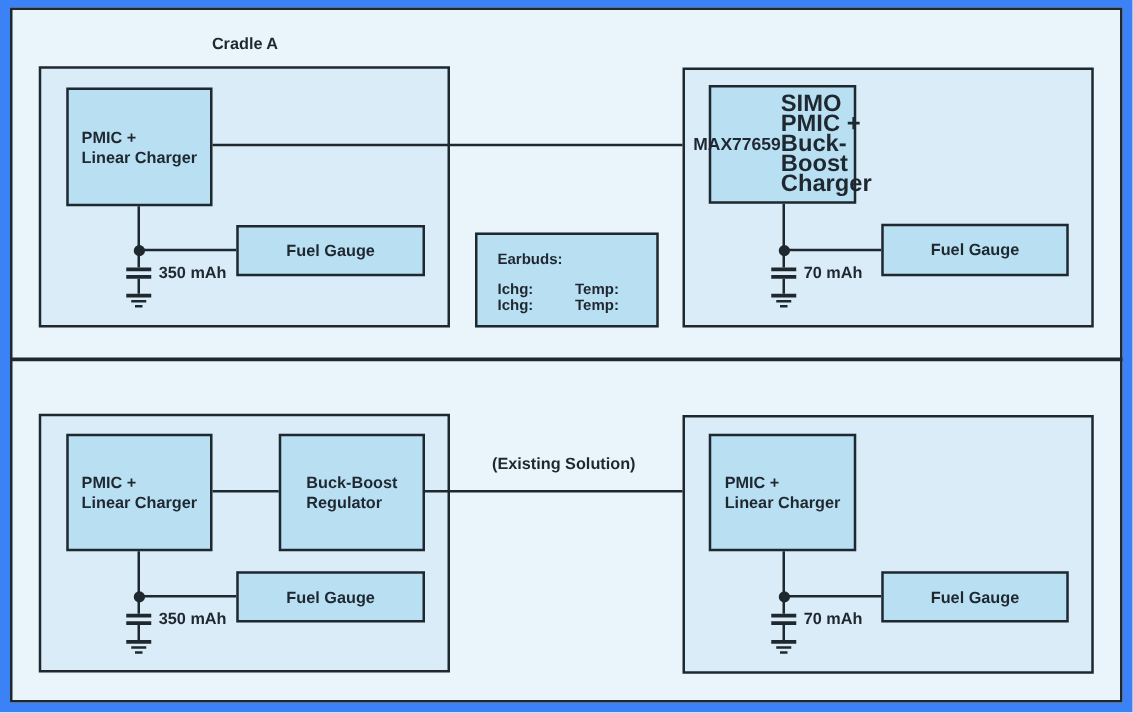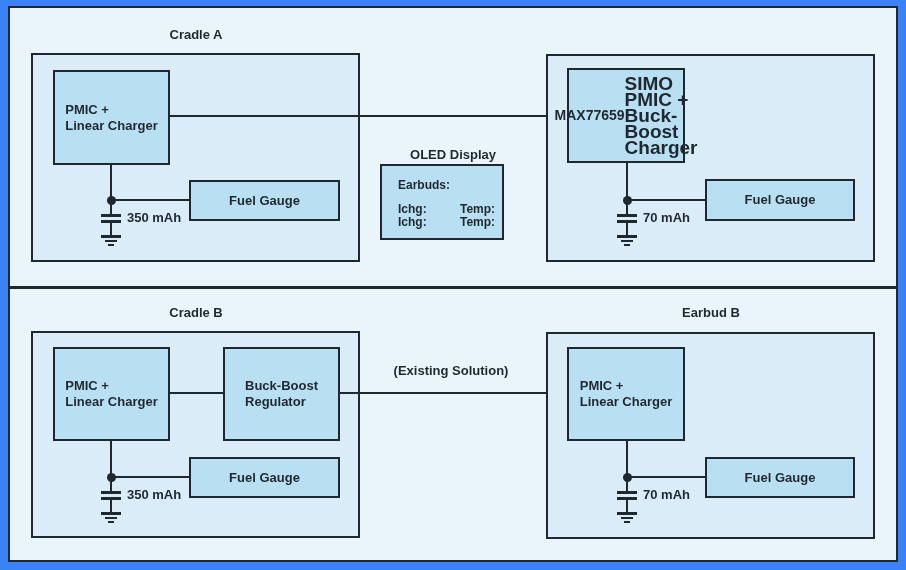--- a/index.html
+++ b/index.html
@@ -66,22 +66,21 @@
     <div class="bat-stem"></div>
     <div class="gnd1"></div>
     <div class="gnd2"></div>
     <div class="gnd3"></div>
   </div>
   <div class="lbl" style="left:127px;top:211px;">350 mAh</div>
 
   <div class="hline" style="left:170px;top:115px;width:386px;height:2px;"></div>
   <div class="arrowhead" style="left:553px;top:109px;"></div>
 
-  <div class="title" style="left:373px;top:148px;width:160px;">OLED Display</div>
-  <div class="comp" style="left:380px;top:164px;width:124px;height:76px;">
+  <div class="comp" style="left:380px;top:186px;width:147px;height:76px;">
     <span class="oled-text" style="left:16px;top:13px;">Earbuds:</span>
     <span class="oled-text" style="left:16px;top:37px;">Ichg:</span>
     <span class="oled-text" style="left:78px;top:37px;">Temp:</span>
     <span class="oled-text" style="left:16px;top:50px;">Ichg:</span>
     <span class="oled-text" style="left:78px;top:50px;">Temp:</span>
   </div>
 
   <div class="cbox" style="left:546px;top:54px;width:329px;height:208px;"></div>
 
   <div class="comp" style="left:567px;top:68px;width:118px;height:95px;">
@@ -100,21 +99,20 @@
     <div class="bat-dot"></div>
     <div class="bat-plate1"></div>
     <div class="bat-plate2"></div>
     <div class="bat-stem"></div>
     <div class="gnd1"></div>
     <div class="gnd2"></div>
     <div class="gnd3"></div>
   </div>
   <div class="lbl" style="left:643px;top:211px;">70 mAh</div>
 
-  <div class="title" style="left:96px;top:306px;">Cradle B</div>
   <div class="cbox" style="left:31px;top:331px;width:329px;height:207px;"></div>
 
   <div class="comp" style="left:53px;top:347px;width:117px;height:94px;">
     <span>PMIC +
 Linear Charger</span>
   </div>
   <div class="comp" style="left:223px;top:347px;width:117px;height:94px;">
     <span>Buck-Boost
 Regulator</span>
   </div>
@@ -134,21 +132,20 @@
     <div class="gnd1"></div>
     <div class="gnd2"></div>
     <div class="gnd3"></div>
   </div>
   <div class="lbl" style="left:127px;top:488px;">350 mAh</div>
 
   <div class="arrow-caption" style="left:351px;top:363px;">(Existing Solution)</div>
   <div class="hline" style="left:340px;top:392px;width:216px;height:2px;"></div>
   <div class="arrowhead" style="left:553px;top:386px;"></div>
 
-  <div class="title" style="left:611px;top:306px;">Earbud B</div>
   <div class="cbox" style="left:546px;top:332px;width:329px;height:207px;"></div>
 
   <div class="comp" style="left:567px;top:347px;width:118px;height:94px;">
     <span>PMIC +
 Linear Charger</span>
   </div>
   <div class="comp" style="left:705px;top:457px;width:150px;height:41px;">
     <span>Fuel Gauge</span>
   </div>
 

